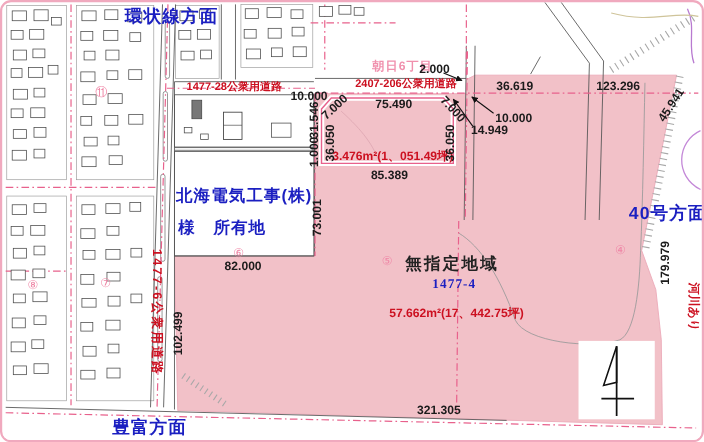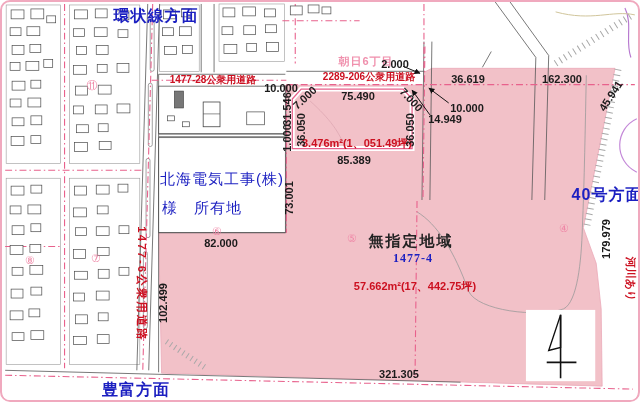--- a/index.html
+++ b/index.html
@@ -5,21 +5,21 @@
   html,body{margin:0;padding:0;background:#fff;}
   #stage{
     position:relative;width:636px;height:398px;margin:0;
     border:2px solid #f0a9be;border-radius:10px;overflow:hidden;
     background:#ffffff;font-family:"Liberation Sans",sans-serif;
   }
   #linework{position:absolute;left:0;top:0;}
   .lb{position:absolute;transform:translate(-50%,-50%);white-space:nowrap;line-height:1;}
   .lb-left{position:absolute;transform:translate(0,-50%);white-space:nowrap;line-height:1;}
   .dir{font-weight:bold;color:#1b1fc1;font-size:16px;letter-spacing:1px;}
-  .owner{font-weight:normal;color:#1b1fc1;font-size:15px;letter-spacing:1px;}
+  .owner{font-weight:bold;color:#1b1fc1;font-size:15px;letter-spacing:1px;}
   .roadlab{font-weight:bold;color:#cc1020;font-size:10px;}
   .roadlab-v{font-weight:bold;color:#cc1020;font-size:11.5px;letter-spacing:2px;}
   .dim{font-weight:700;color:#1b1b1b;font-size:11px;}
   .pid{font-family:"Liberation Serif",serif;font-weight:bold;color:#1b1fc1;font-size:16px;letter-spacing:1px;}
   .area{font-weight:bold;color:#cc1020;font-size:11px;}
   .zone{font-weight:bold;color:#222;font-size:15px;letter-spacing:2px;margin-top:28px;}
   .pinktxt{font-weight:bold;color:#f090ad;font-size:11px;letter-spacing:1px;}
   .marker{color:#ef86a6;font-size:11px;font-weight:normal;}
 </style>
 </head>
@@ -237,35 +237,35 @@
   </svg>
 
   <div class="lb dir" style="left:134px;top:388px">豊富方面</div>
   <div class="lb dir" style="left:154px;top:14px">環状線方面</div>
   <div class="lb dir" style="left:605px;top:193px">40号方面</div>
 
   <div class="lb-left owner" style="left:158px;top:176px">北海電気工事(株)</div>
   <div class="lb-left owner" style="left:160px;top:205px">様　所有地</div>
 
   <div class="lb roadlab" style="left:211px;top:78px">1477-28公衆用道路</div>
-  <div class="lb roadlab" style="left:367px;top:75px">2289-206公衆用道路</div>
+  <div class="lb roadlab" style="left:367px;top:75px">2407-206公衆用道路</div>
   <div class="lb roadlab-v" style="left:139px;top:282px;transform:translate(-50%,-50%) rotate(90deg)">1477-6公衆用道路</div>
 
   <div class="lb pinktxt" style="left:364px;top:59px">朝日6丁目</div>
   <div class="lb zone" style="left:409px;top:210px">無指定地域</div>
   <div class="lb area" style="left:628px;top:277px;transform:translate(-50%,-50%) rotate(90deg)">河川あり</div>
 
   <div class="lb area" style="left:355px;top:141px">3.476m²(1、051.49坪)</div>
   <div class="lb pid" style="left:411px;top:256px;font-size:12px">1477-4</div>
   <div class="lb area" style="left:413px;top:284px">57.662m²(17、442.75坪)</div>
 
   <div class="lb dim" style="left:279px;top:86px">10.000</div>
   <div class="lb dim" style="left:393px;top:62px">2.000</div>
   <div class="lb dim" style="left:466px;top:77px">36.619</div>
-  <div class="lb dim" style="left:560px;top:77px">162.300</div>
+  <div class="lb dim" style="left:560px;top:77px">123.296</div>
   <div class="lb dim" style="left:609px;top:94px;transform:translate(-50%,-50%) rotate(-57deg)">45.941</div>
   <div class="lb dim" style="left:465px;top:106px">10.000</div>
   <div class="lb dim" style="left:443px;top:117px">14.949</div>
   <div class="lb dim" style="left:356px;top:94px">75.490</div>
   <div class="lb dim" style="left:303px;top:96px;transform:translate(-50%,-50%) rotate(-43deg)">7.000</div>
   <div class="lb dim" style="left:409px;top:98px;transform:translate(-50%,-50%) rotate(47deg)">7.000</div>
   <div class="lb dim" style="left:299px;top:128px;transform:translate(-50%,-50%) rotate(-90deg)">36.050</div>
   <div class="lb dim" style="left:408px;top:128px;transform:translate(-50%,-50%) rotate(-90deg)">36.050</div>
   <div class="lb dim" style="left:285px;top:107px;transform:translate(-50%,-50%) rotate(-90deg)">31.546</div>
   <div class="lb dim" style="left:285px;top:136px;transform:translate(-50%,-50%) rotate(-90deg)">1.000</div>

